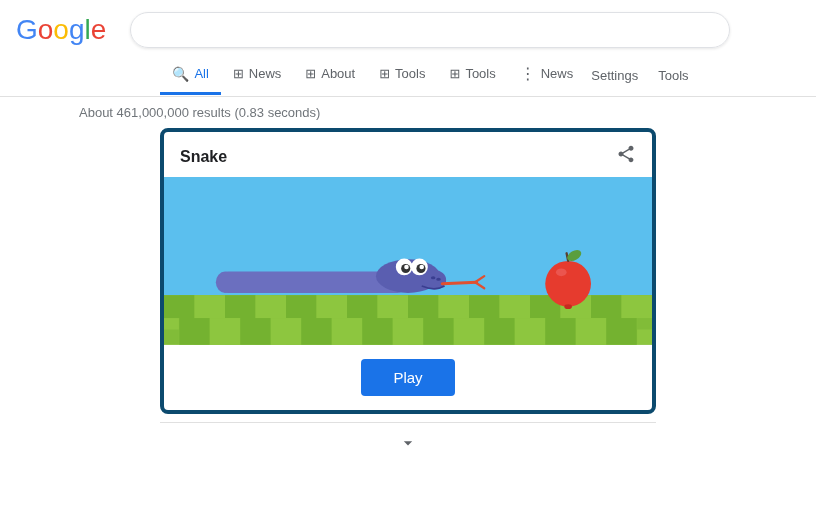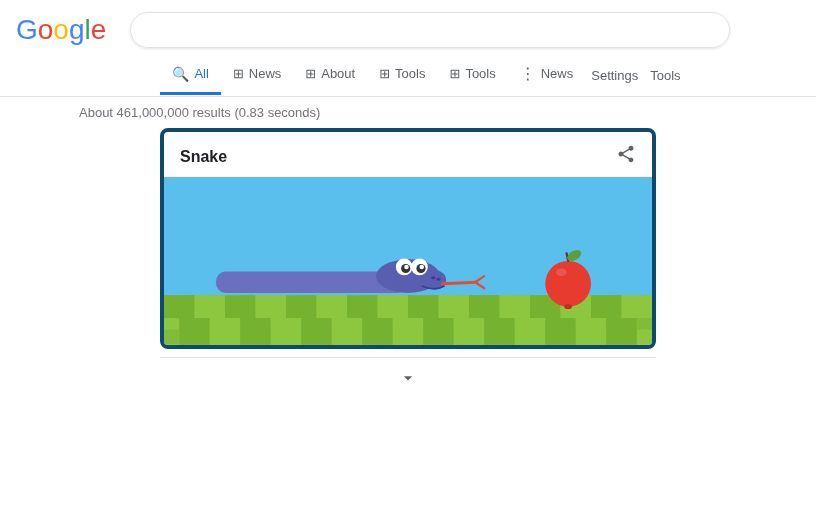--- a/index.html
+++ b/index.html
@@ -71,20 +71,21 @@
       white-space: nowrap;
     }
     .nav-tab.active {
       color: #1a73e8;
       border-bottom: 3px solid #1a73e8;
     }
     .settings-group {
       margin-left: auto;
       display: flex;
       align-items: center;
+      gap: 8px;
     }
     .settings-link {
       font-size: 13px;
       color: #5f6368;
       cursor: pointer;
       padding: 10px 6px;
     }
 
     
     .results-count {
@@ -311,20 +312,23 @@
         <ellipse cx="521" cy="125" rx="7" ry="5" fill="#f07070" opacity="0.5"></ellipse>
 
         <line x1="530" y1="110" x2="528" y2="100" stroke="#5a4030" stroke-width="3" stroke-linecap="round"></line>
 
         <ellipse cx="538" cy="103" rx="10" ry="6" fill="#5a9e3e" transform="rotate(-30 538 103)"></ellipse>
 
         <ellipse cx="530" cy="170" rx="5" ry="3" fill="#c42b20"></ellipse>
       </svg>
     </div>
 
+    <div class="play-button-container">
+      <button class="play-btn">Play</button>
+    </div>
   </div>
 
   <div class="chevron-container">
     <svg width="20" height="20" viewBox="0 0 24 24" fill="#5f6368">
       <path d="M7 10l5 5 5-5z"></path>
     </svg>
   </div>
 </div>
 
 </body></html>

